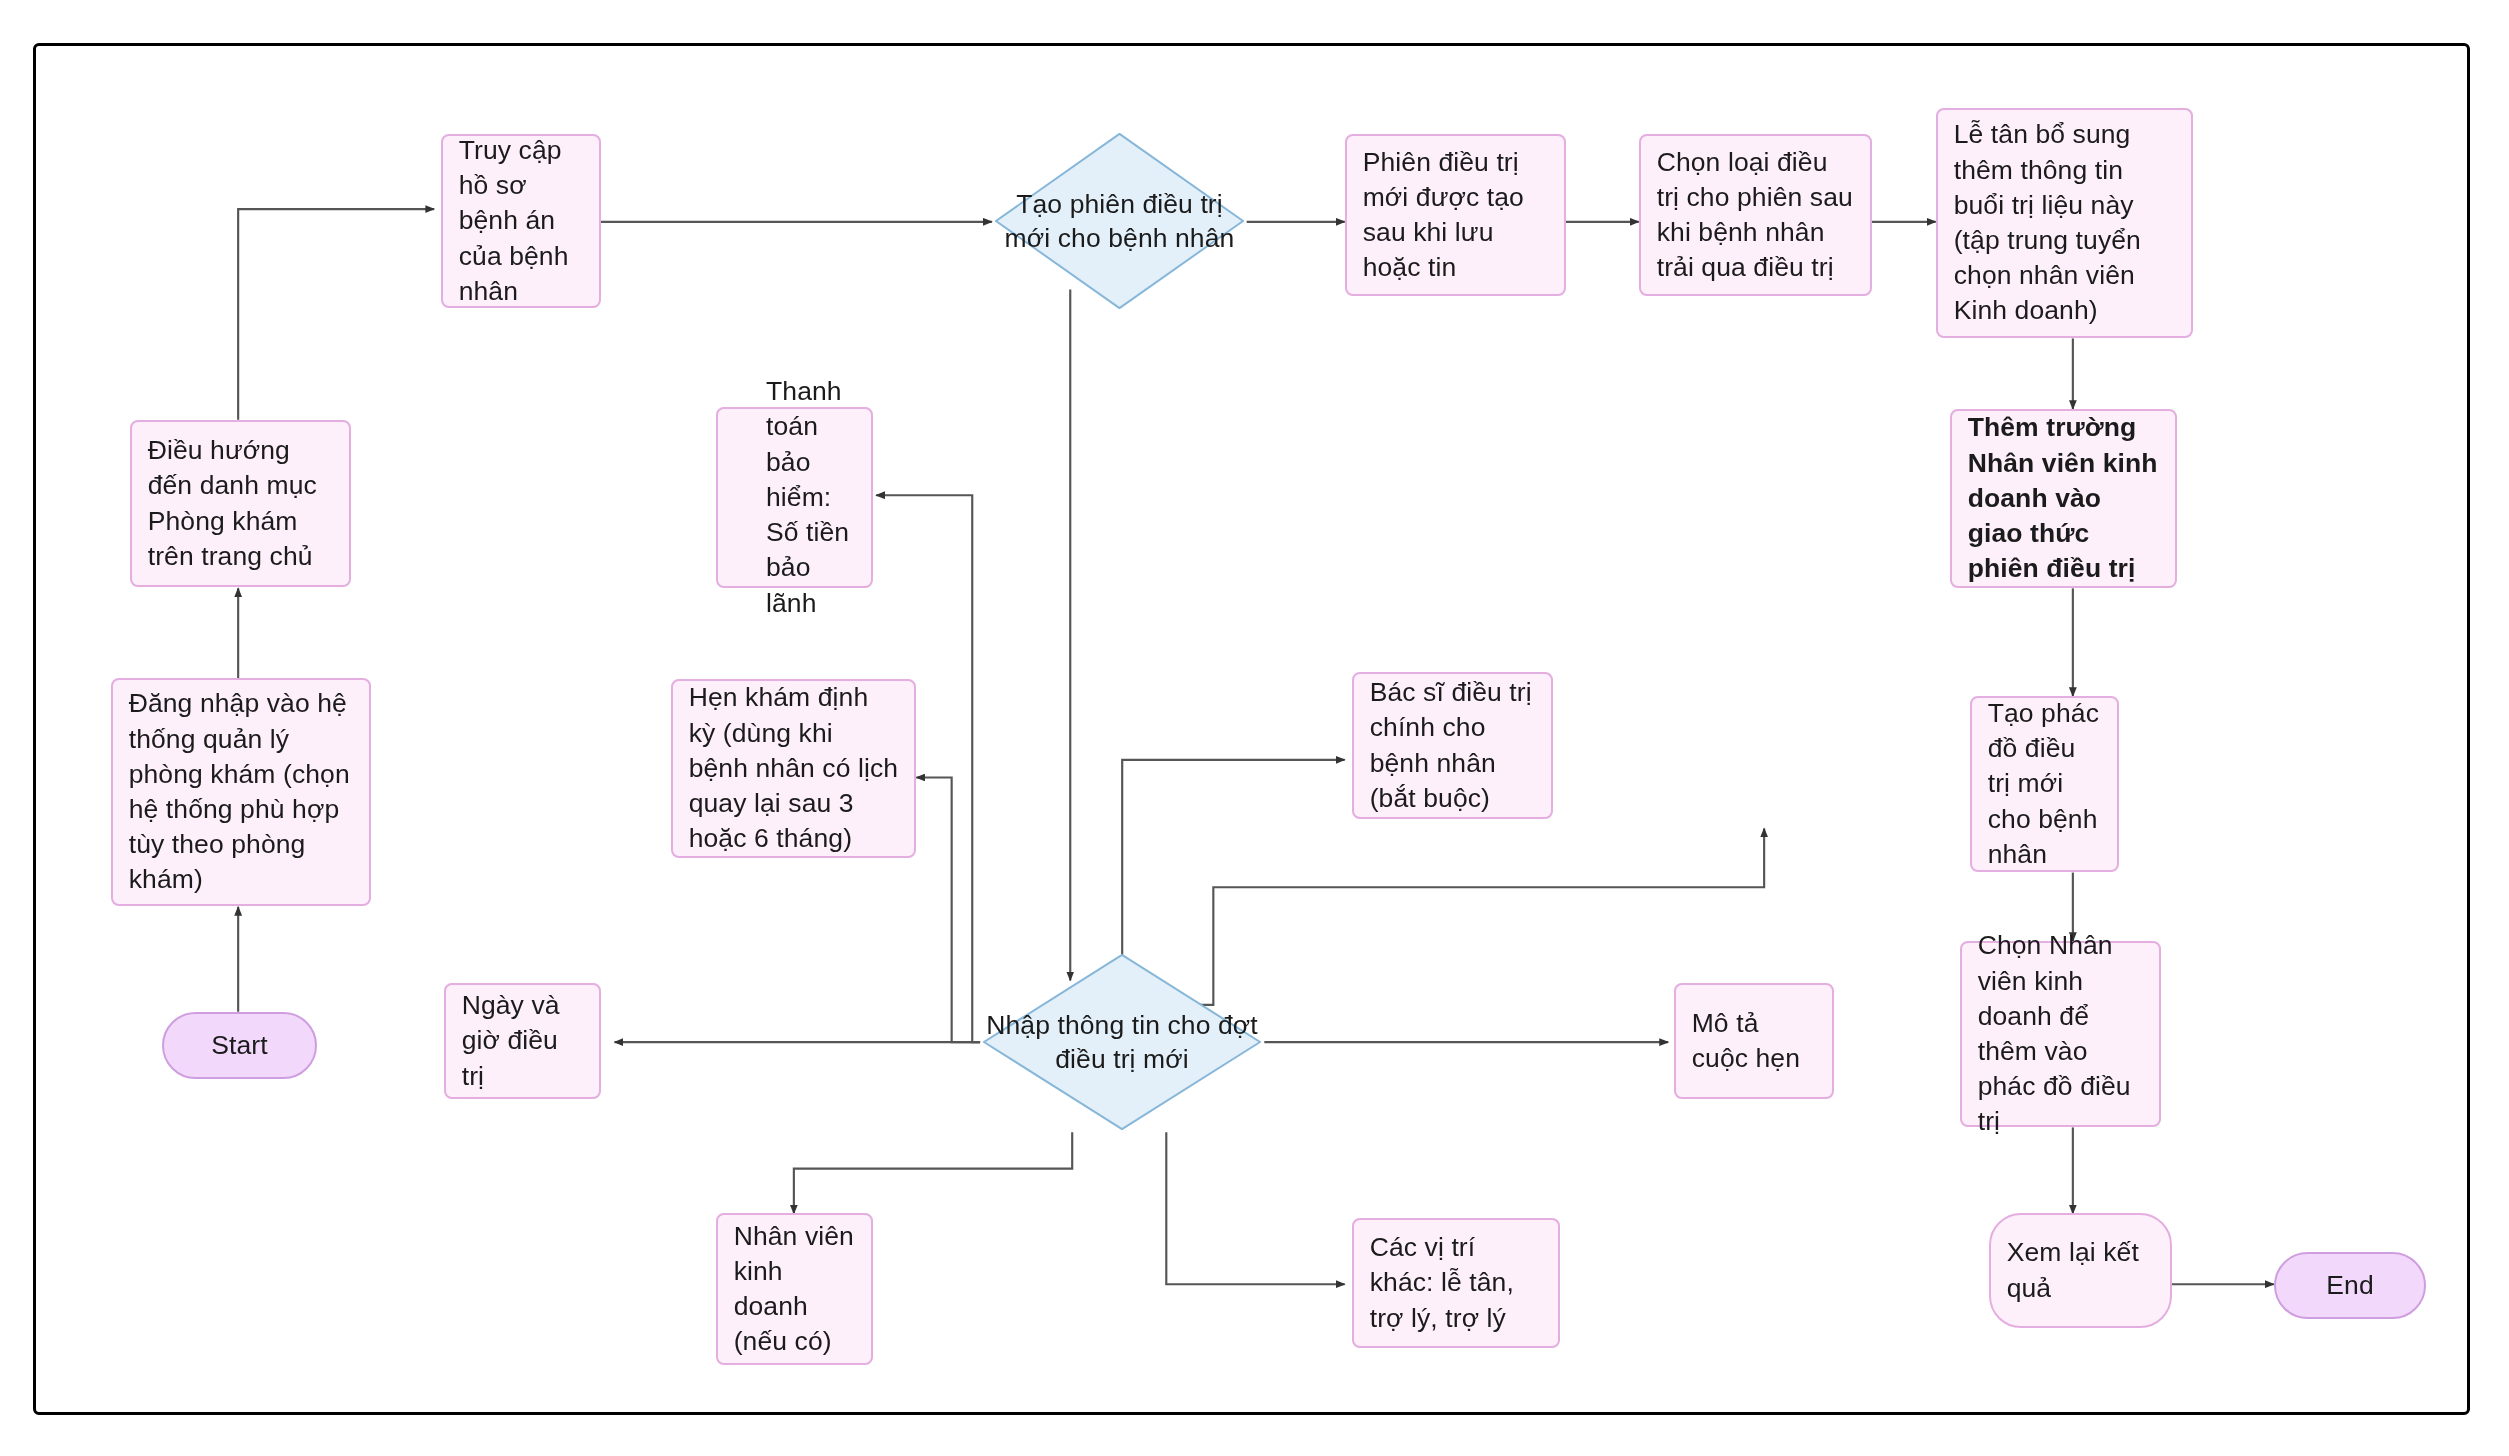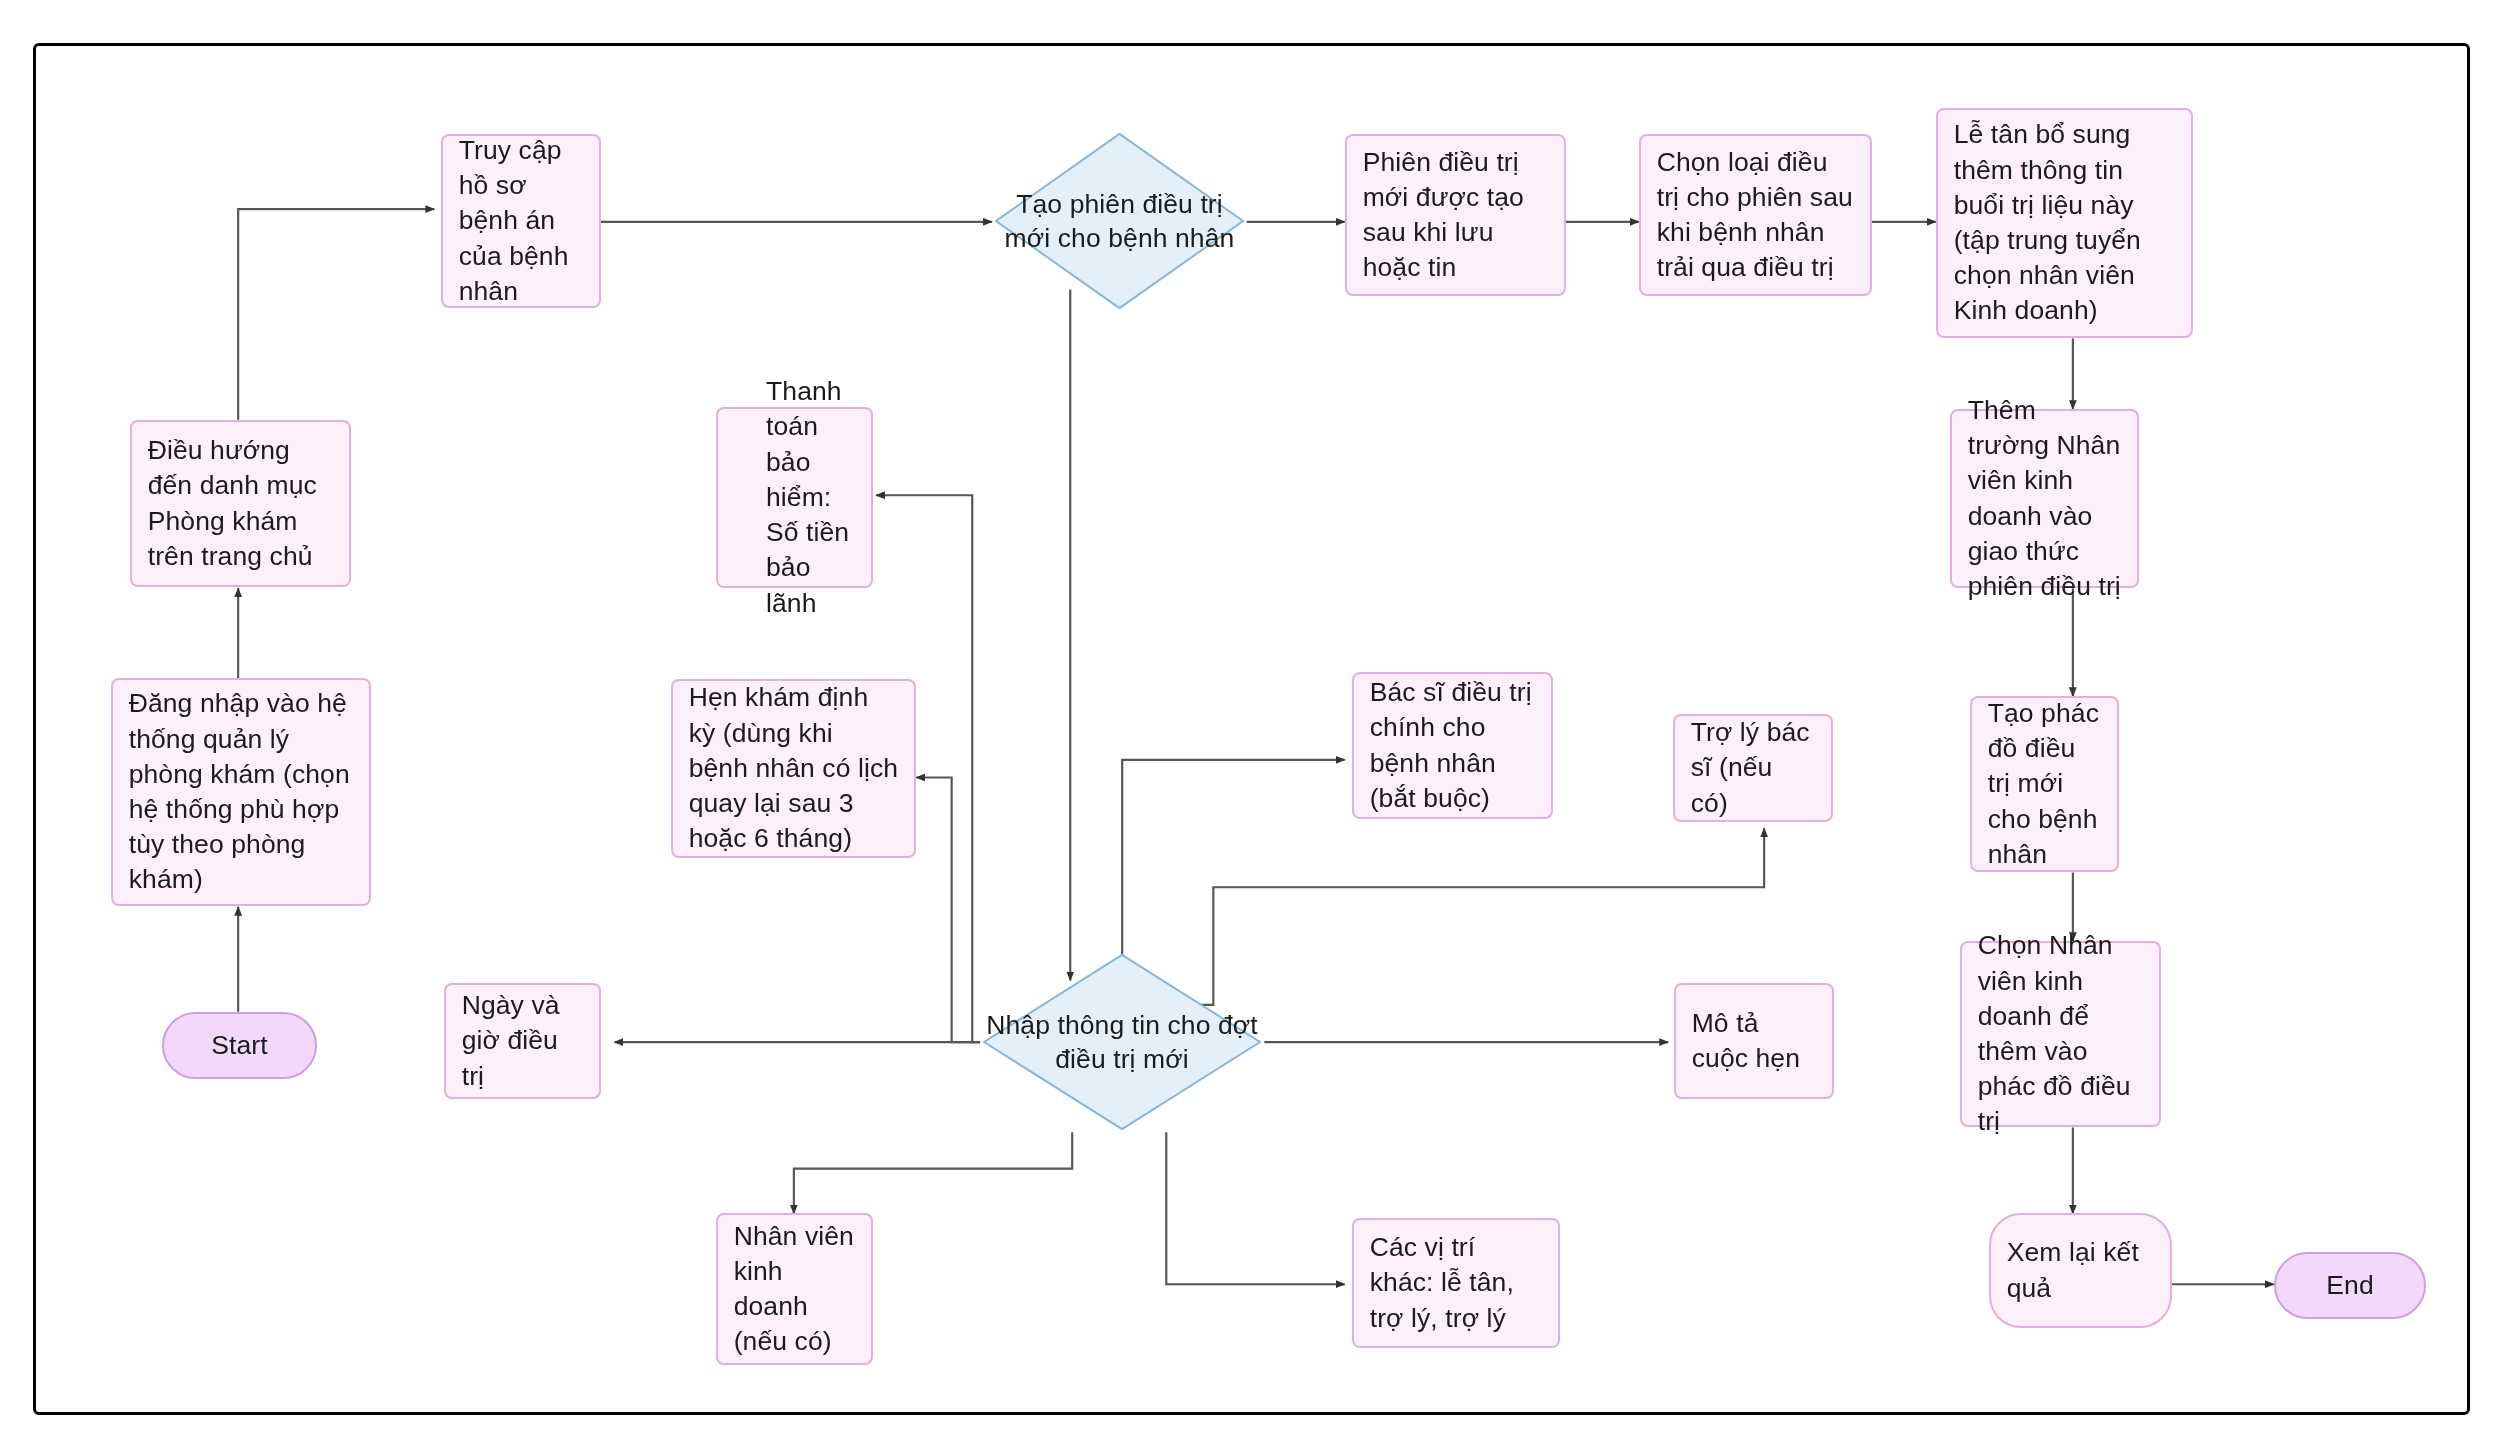--- a/index.html
+++ b/index.html
@@ -173,21 +173,21 @@
   </div>
 
   <div class="node process" style="left:1639px; top:134px; width:233px; height:162px;">
     <span>Chọn loại điều trị cho phiên sau khi bệnh nhân trải qua điều trị</span>
   </div>
 
   <div class="node process" style="left:1936px; top:108px; width:257px; height:230px;">
     <span>Lễ tân bổ sung thêm thông tin buổi trị liệu này (tập trung tuyển chọn nhân viên Kinh doanh)</span>
   </div>
 
-  <div class="node process" style="left:1950px; top:409px; width:189px; height:179px;">
+  <div class="node process" style="left:1950px; top:409px; width:227px; height:179px;font-weight:bold;">
     <span>Thêm trường Nhân viên kinh doanh vào giao thức phiên điều trị</span>
   </div>
 
   <div class="node process" style="left:1970px; top:696px; width:149px; height:176px;">
     <span>Tạo phác đồ điều trị mới cho bệnh nhân</span>
   </div>
 
   <div class="node process" style="left:1960px; top:941px; width:201px; height:186px;">
     <span>Chọn Nhân viên kinh doanh để thêm vào phác đồ điều trị</span>
   </div>
@@ -220,23 +220,20 @@
   </div>
 
   <div class="node process" style="left:716px; top:1213px; width:157px; height:152px;">
     <span>Nhân viên kinh doanh (nếu có)</span>
   </div>
 
   <div class="node process" style="left:1352px; top:672px; width:201px; height:147px;">
     <span>Bác sĩ điều trị chính cho bệnh nhân (bắt buộc)</span>
   </div>
 
-  <div class="node process" style="left:1673px; top:714px; width:160px; height:108px;">
-    <span>Trợ lý bác sĩ (nếu có)</span>
-  </div>
 
   <div class="node process" style="left:1674px; top:983px; width:160px; height:116px;">
     <span>Mô tả cuộc hẹn</span>
   </div>
 
   <div class="node process" style="left:1352px; top:1218px; width:208px; height:130px;">
     <span>Các vị trí khác: lễ tân, trợ lý, trợ lý</span>
   </div>
 
 </div>

